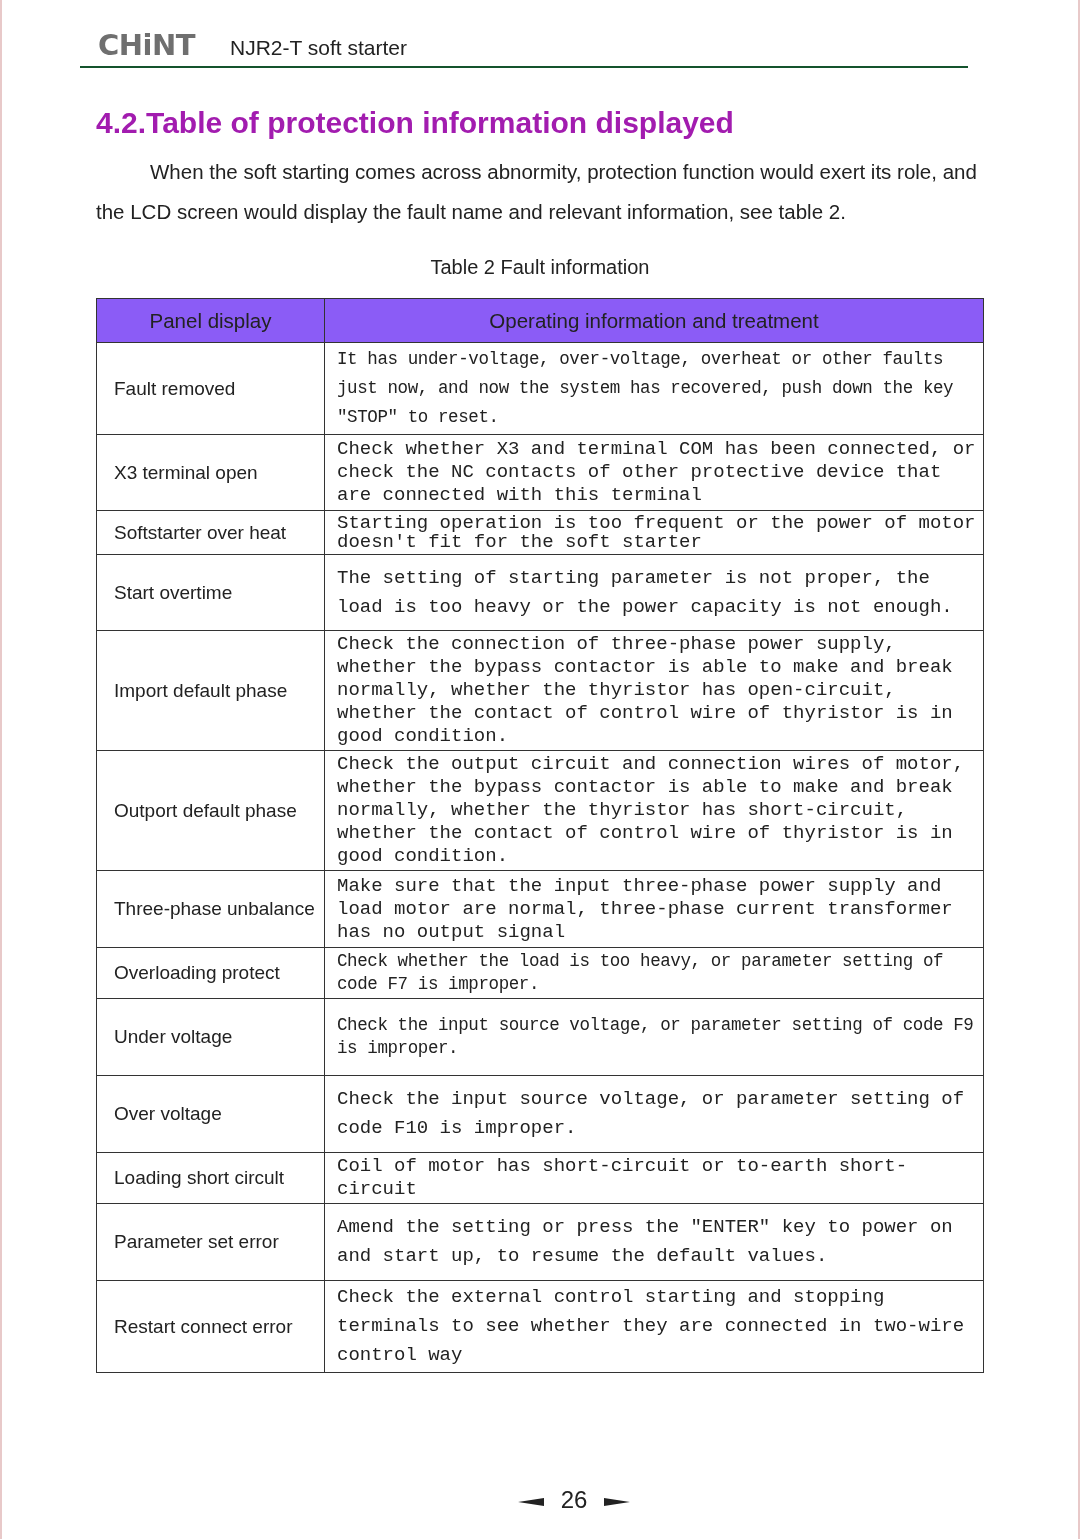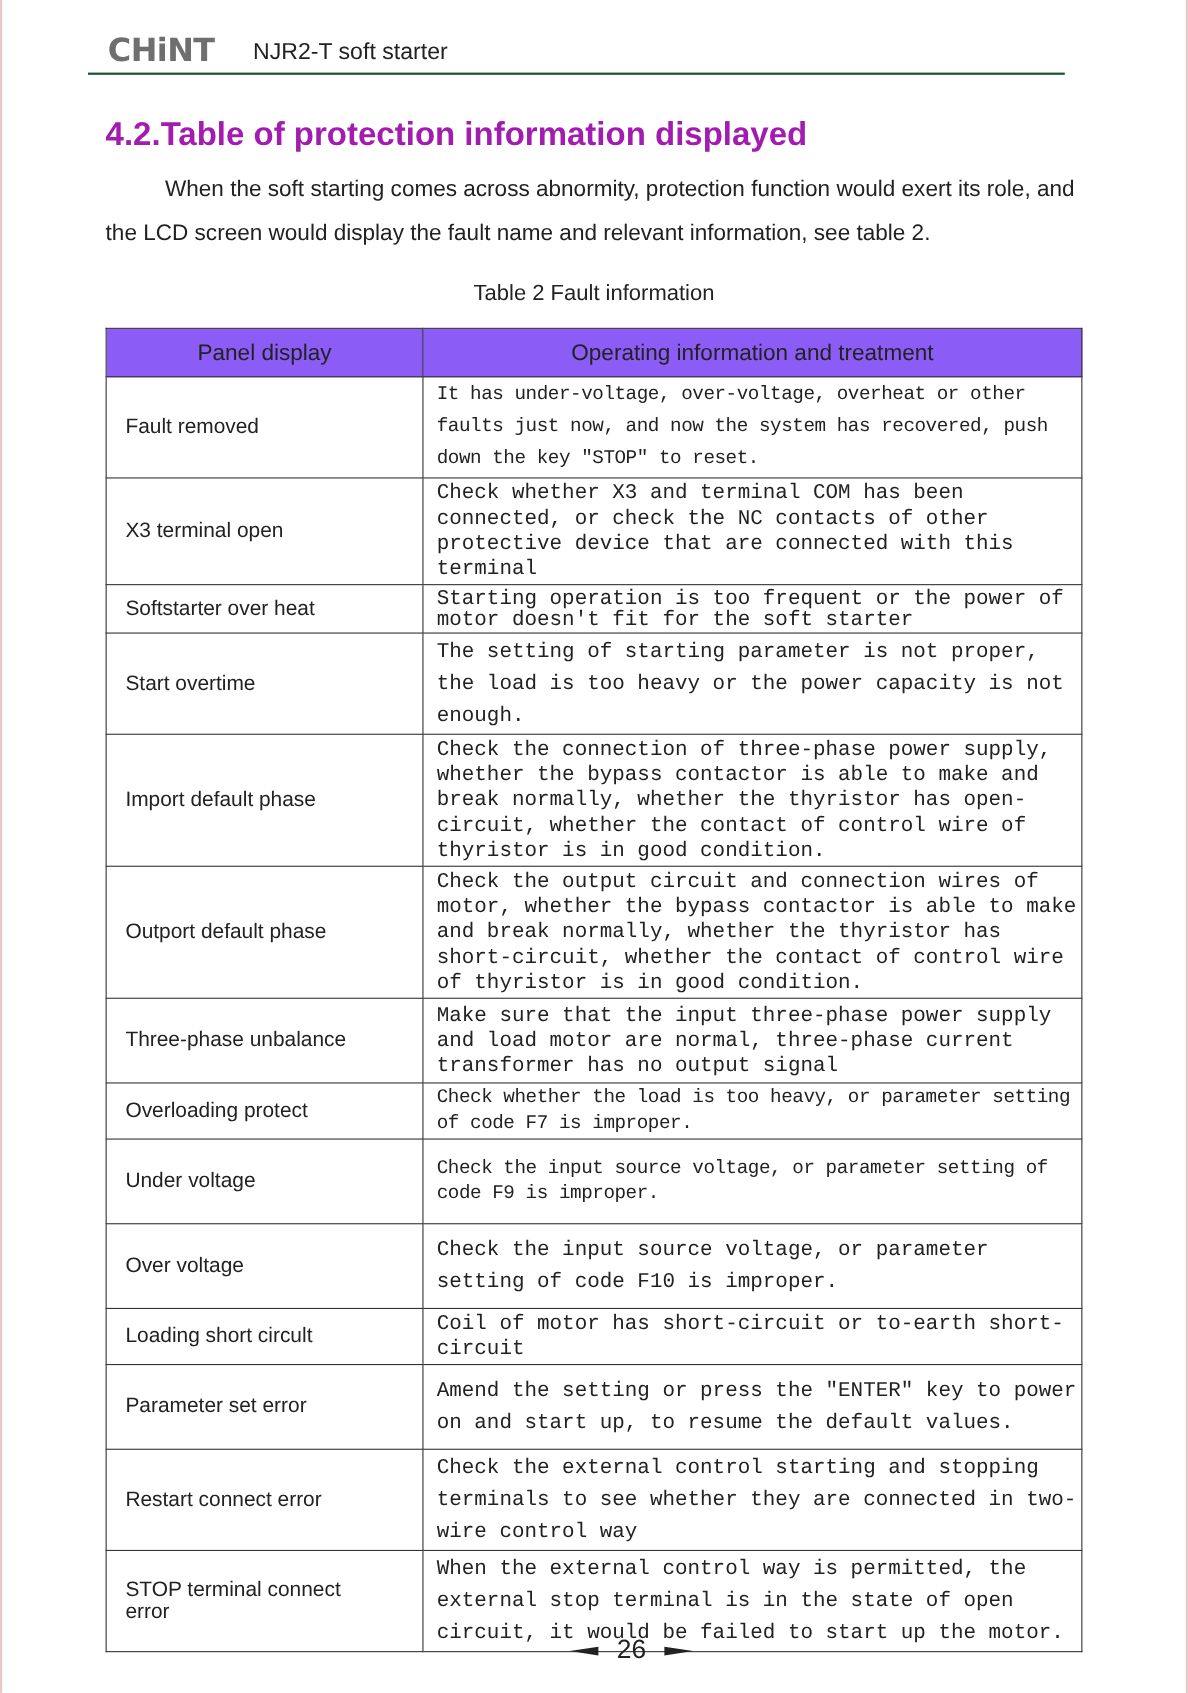--- a/index.html
+++ b/index.html
@@ -95,24 +95,20 @@
       <td class="c2">Coil of motor has short-circuit or to-earth short-circuit</td>
     </tr>
     <tr style="height:77px">
       <td class="c1">Parameter set error</td>
       <td class="c2 spaced">Amend the setting or press the "ENTER" key to power on and start up, to resume the default values.</td>
     </tr>
     <tr style="height:77px">
       <td class="c1">Restart connect error</td>
       <td class="c2 spaced">Check the external control starting and stopping terminals to see whether they are connected in two-wire control way</td>
     </tr>
-    <tr style="height:77px">
-      <td class="c1" style="padding-right:60px">STOP terminal connect error</td>
-      <td class="c2 spaced">When the external control way is permitted, the external stop terminal is in the state of open circuit, it would be failed to start up the motor.</td>
-    </tr>
   </tbody>
 </table>
 
 <div class="footer">
   <span class="arrow left"></span>
   <span>26</span>
   <span class="arrow right"></span>
 </div>
 
 </body></html>

